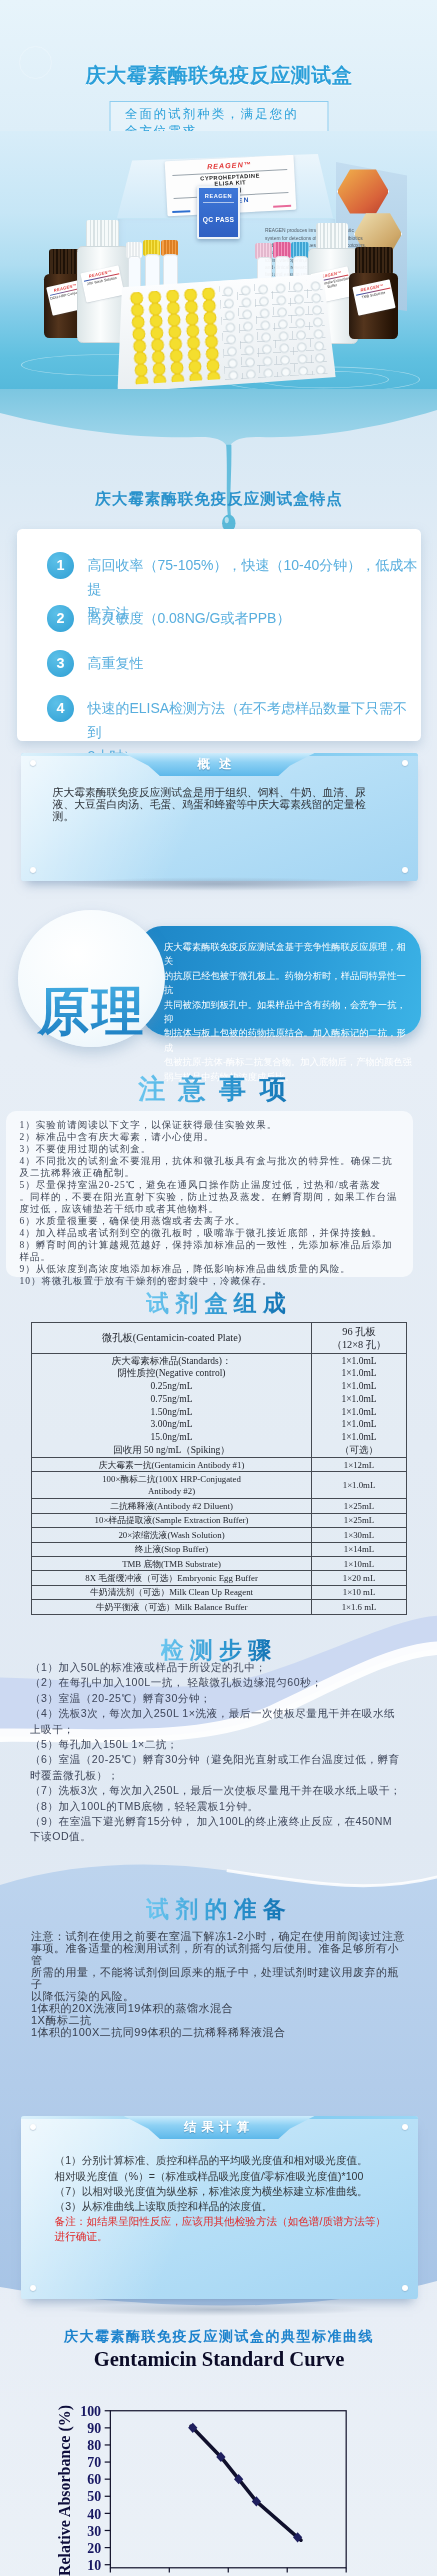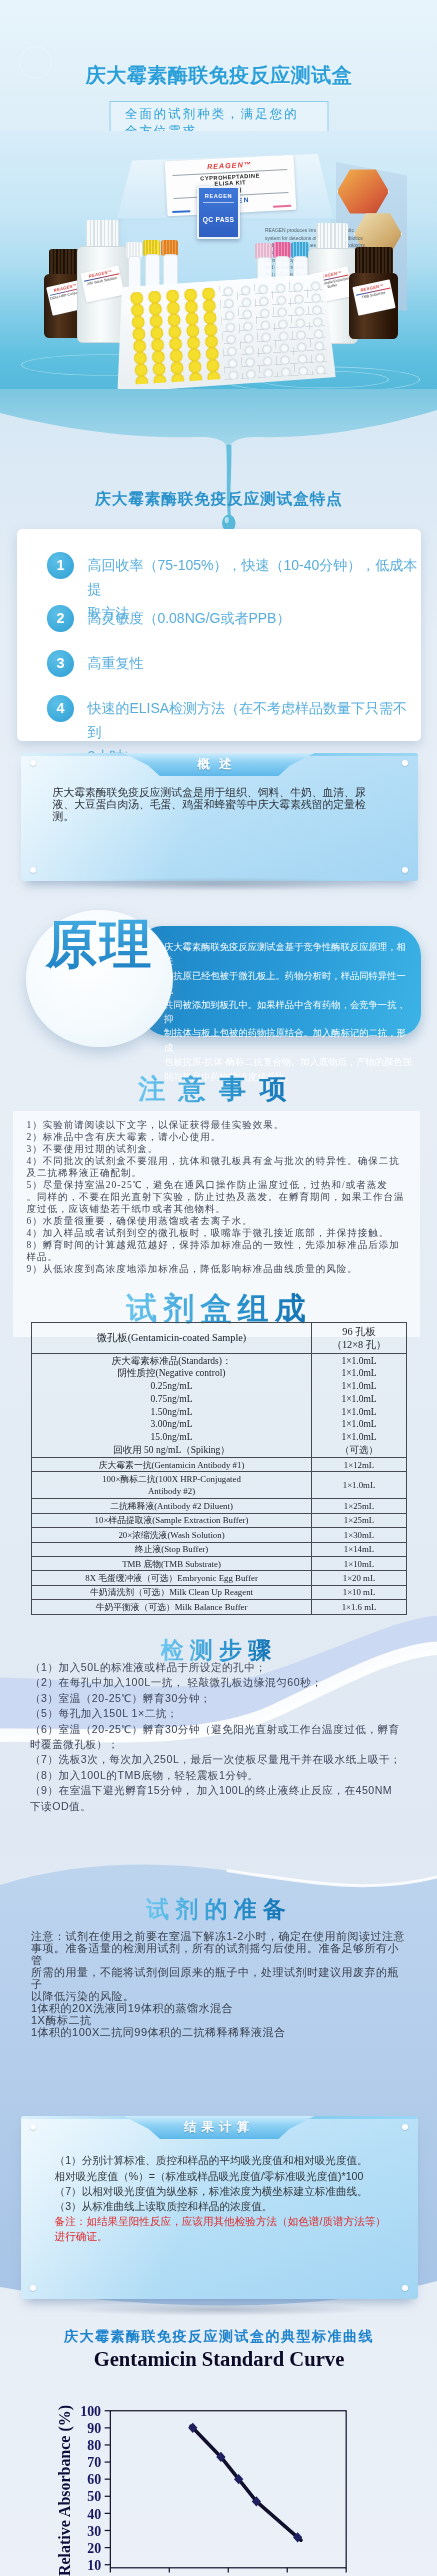--- a/index.html
+++ b/index.html
@@ -88,34 +88,34 @@
           clip-path:polygon(0 0,100% 0,87% 55%,81% 100%,19% 100%,13% 55%);
           text-align:center;line-height:23px;color:#fff;font-size:12.4px;font-weight:bold;letter-spacing:9.3px;
           text-shadow:0 0.5px 1px rgba(40,90,130,.4);}
   .dot{position:absolute;width:6.2px;height:6.2px;border-radius:50%;background:#fff;box-shadow:0 0.5px 1px rgba(90,120,150,.5);}
   .reflect{position:absolute;border-radius:50%;background:radial-gradient(closest-side,rgba(130,148,170,.5),rgba(130,148,170,0));}
   
   .pr-panel{left:139px;top:926px;width:282px;height:110px;border-radius:23px 30px 23px 30px;
             background:linear-gradient(105deg,#1d85c6 0%,#2a9bd8 55%,#3cb3e6 100%);
             box-shadow:0 5.2px 11.3px rgba(80,130,170,.4);}
   .pr-text{left:164px;top:940px;width:250px;font-size:9.3px;line-height:14.4px;color:#fff;}
-  .pr-ellipse{left:26px;top:910px;width:147px;height:137px;border-radius:50%;
+  .pr-ellipse{left:18px;top:910px;width:147px;height:137px;border-radius:50%;
             background:radial-gradient(circle at 40% 32%,#ffffff 0%,#f4fafd 60%,#e2f0f9 100%);
-            box-shadow:0 6.2px 13.4px rgba(110,145,180,.35);display:flex;align-items:flex-start;justify-content:center;}
+            box-shadow:0 6.2px 13.4px rgba(110,145,180,.35);display:flex;align-items:flex-end;justify-content:center;}
   .pr-label{font-size:52px;font-weight:900;letter-spacing:2.1px;
             background-image:linear-gradient(180deg,#45aee3 5%,#1b7cc0 95%);
             -webkit-background-clip:text;background-clip:text;color:transparent;}
   
   .prec-title{top:1071px;}
   .prec-title span{font-size:27px;letter-spacing:13.4px;}
-  .prec-panel{left:13px;top:1111px;width:407px;height:226px;background:rgba(252,254,255,.72);border-radius:0;}
+  .prec-panel{left:6px;top:1111px;width:407px;height:166px;background:rgba(252,254,255,.72);border-radius:10px;}
   .prec-list{position:absolute;left:13.4px;top:8.2px;width:392px;font-family:"Liberation Serif",serif;
              font-size:9.5px;letter-spacing:1px;line-height:12px;color:#3c4454;}
   
-  .kit-title{top:1288px;} .kit-title span{font-size:31px;letter-spacing:6.2px;}
+  .kit-title{top:1288px;} .kit-title span{font-size:23px;letter-spacing:6.2px;}
   table.kit{position:absolute;left:31px;top:1322px;width:376px;border-collapse:collapse;
             font-family:"Liberation Serif",serif;color:#23262e;background:rgba(255,255,255,.06);}
   table.kit td{border:0.7px solid #454a52;text-align:center;vertical-align:middle;padding:0.5px 2.1px;
             font-size:8.8px;line-height:12.4px;}
   table.kit td.c1{width:284px;} table.kit td.c2{width:92px;}
   tr.hdr td{font-size:10.3px;height:29px;line-height:13.4px;}
   tr.std td{font-size:9.5px;line-height:12.7px;height:102px;}
   tr.two td{height:25px;}
   
   .steps-title{top:1635px;} .steps-title span{font-size:23px;letter-spacing:6.2px;}
@@ -339,28 +339,29 @@
       <div class="pre">4）不同批次的试剂盒不要混用，抗体和微孔板具有盒与批次的特异性。确保二抗
 及二抗稀释液正确配制。</div>
       <div class="pre">5）尽量保持室温20-25℃，避免在通风口操作防止温度过低，过热和/或者蒸发
 。同样的，不要在阳光直射下实验，防止过热及蒸发。在孵育期间，如果工作台温
 度过低，应该铺垫若干纸巾或者其他物料。</div>
       <div class="pre">6）水质量很重要，确保使用蒸馏或者去离子水。</div>
       <div class="pre">4）加入样品或者试剂到空的微孔板时，吸嘴靠于微孔接近底部，并保持接触。</div>
       <div class="pre">8）孵育时间的计算越规范越好，保持添加标准品的一致性，先添加标准品后添加
 样品。</div>
       <div class="pre">9）从低浓度到高浓度地添加标准品，降低影响标准品曲线质量的风险。</div>
+      <div class="pre">10）将微孔板置于放有干燥剂的密封袋中，冷藏保存。</div>
     </div>
   </div>
 
   <div class="abs ctr kit-title"><span class="grad-title">试剂盒组成</span></div>
   <table class="kit">
     <tbody>
         <tr class="hdr">
-      <td class="c1">微孔板(Gentamicin-coated Sample)</td>
+      <td class="c1">微孔板(Gentamicin-coated Plate)</td>
       <td class="c2 pre">96 孔板
 （12×8 孔）</td>
     </tr>
     <tr class="std">
       <td class="c1 pre">庆大霉素标准品(Standards)：
 阴性质控(Negative control)
 0.25ng/mL
 0.75ng/mL
 1.50ng/mL
 3.00ng/mL
@@ -417,20 +418,22 @@
       <td class="c2">1×1.6 mL</td>
     </tr>
   </tbody>
     </table>
 
   <div class="abs ctr steps-title"><span class="grad-title">检测步骤</span></div>
   <div class="abs steps-list">
     <div class="pre">（1）加入50L的标准液或样品于所设定的孔中；</div>
     <div class="pre">（2）在每孔中加入100L一抗， 轻敲微孔板边缘混匀60秒；</div>
     <div class="pre">（3）室温（20-25℃）孵育30分钟；</div>
+    <div class="pre">（4）洗板3次，每次加入250L 1×洗液，最后一次使板尽量甩干并在吸水纸
+上吸干；</div>
     <div class="pre">（5）每孔加入150L 1×二抗；</div>
     <div class="pre">（6）室温（20-25℃）孵育30分钟（避免阳光直射或工作台温度过低，孵育
 时覆盖微孔板）；</div>
     <div class="pre">（7）洗板3次，每次加入250L，最后一次使板尽量甩干并在吸水纸上吸干；</div>
     <div class="pre">（8）加入100L的TMB底物，轻轻震板1分钟。</div>
     <div class="pre">（9）在室温下避光孵育15分钟， 加入100L的终止液终止反应，在450NM
 下读OD值。</div>
   </div>
 
   <div class="abs ctr prep-title"><span class="grad-title">试剂的准备</span></div>

